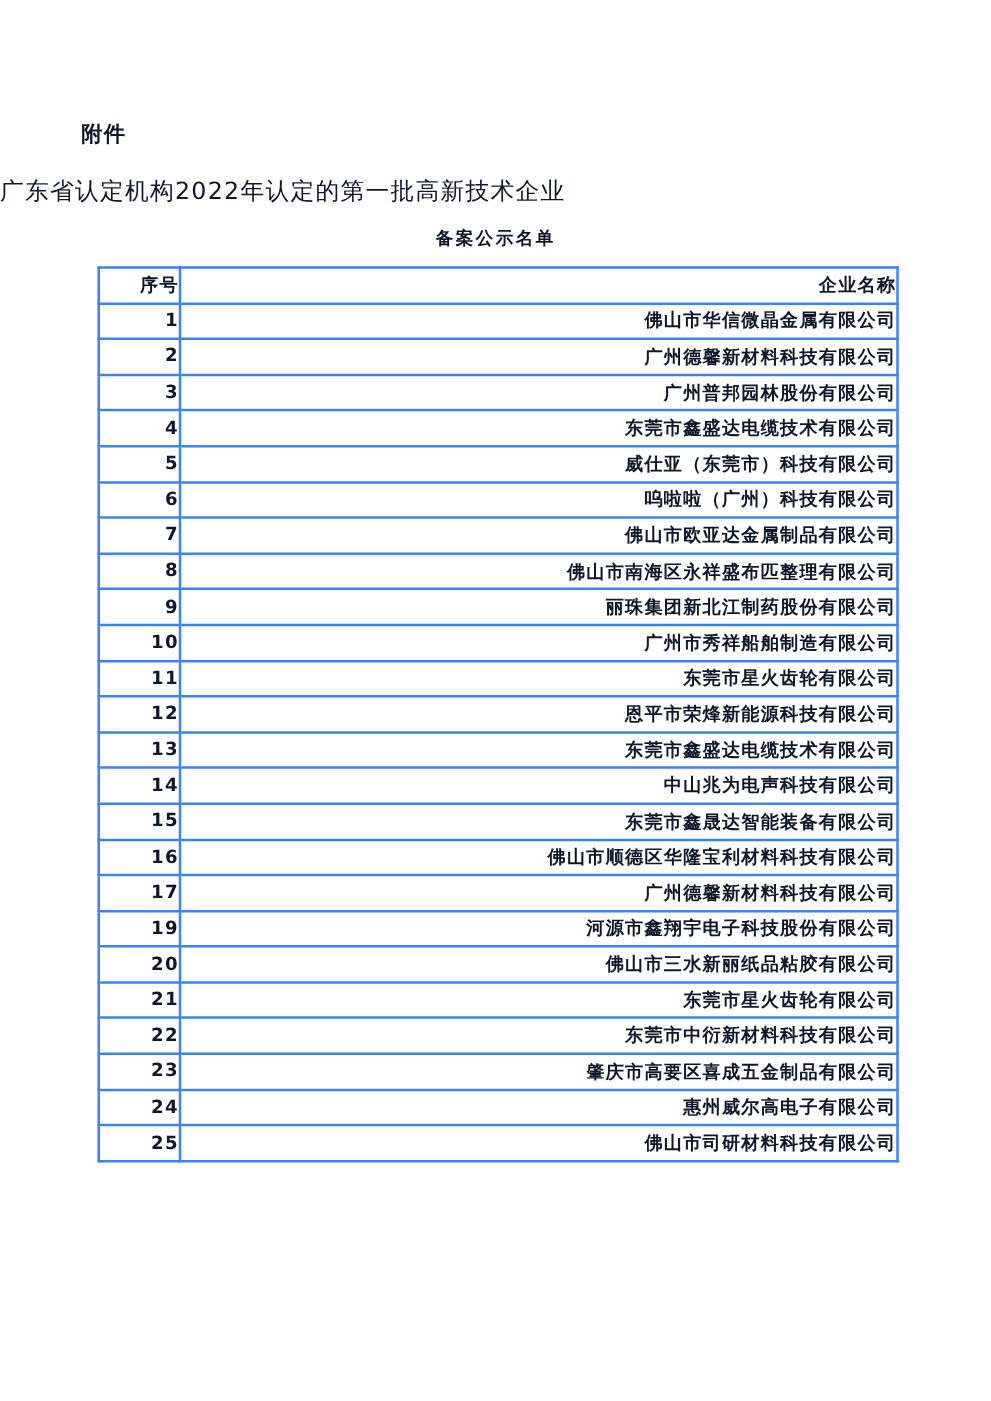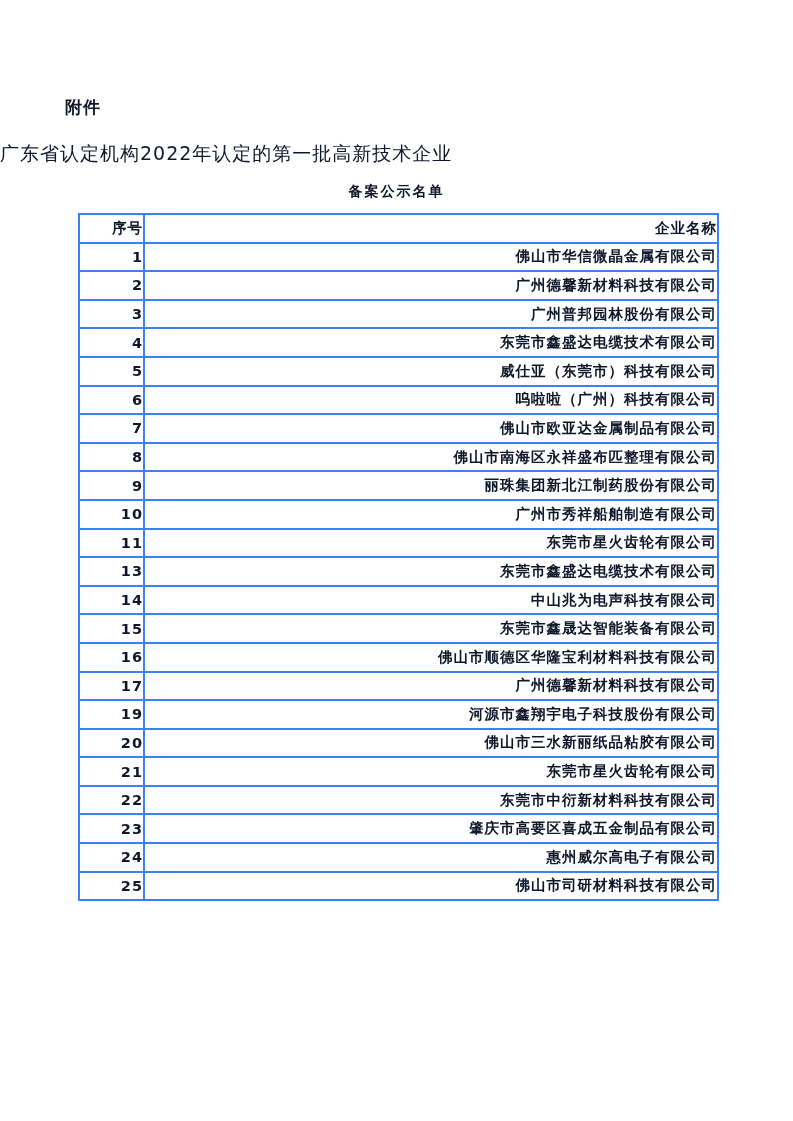--- a/index.html
+++ b/index.html
@@ -131,20 +131,24 @@
         </tr>
         <tr>
           <td>10</td>
           <td>广州市秀祥船舶制造有限公司</td>
         </tr>
         <tr>
           <td>11</td>
           <td>东莞市星火齿轮有限公司</td>
         </tr>
         <tr>
+          <td>12</td>
+          <td>恩平市荣烽新能源科技有限公司</td>
+        </tr>
+        <tr>
           <td>13</td>
           <td>东莞市鑫盛达电缆技术有限公司</td>
         </tr>
         <tr>
           <td>14</td>
           <td>中山兆为电声科技有限公司</td>
         </tr>
         <tr>
           <td>15</td>
           <td>东莞市鑫晟达智能装备有限公司</td>

